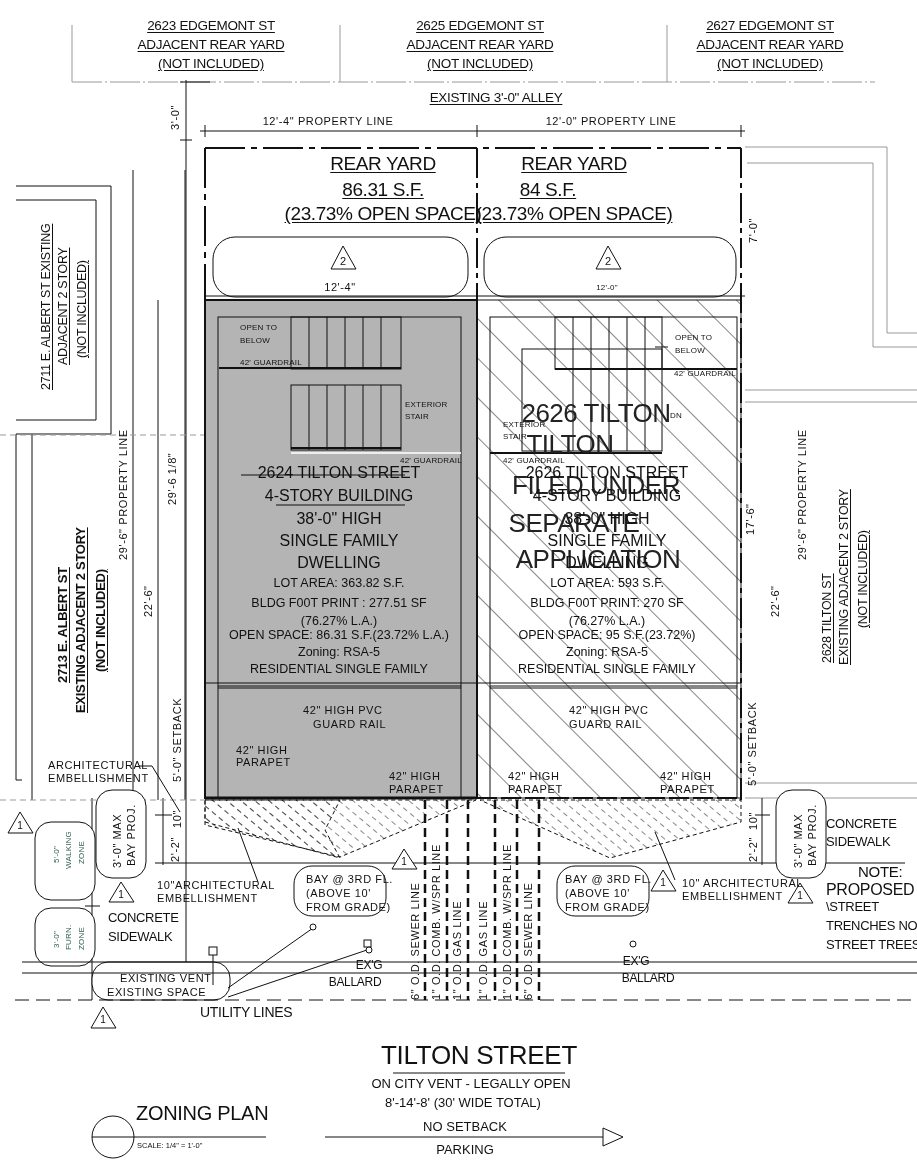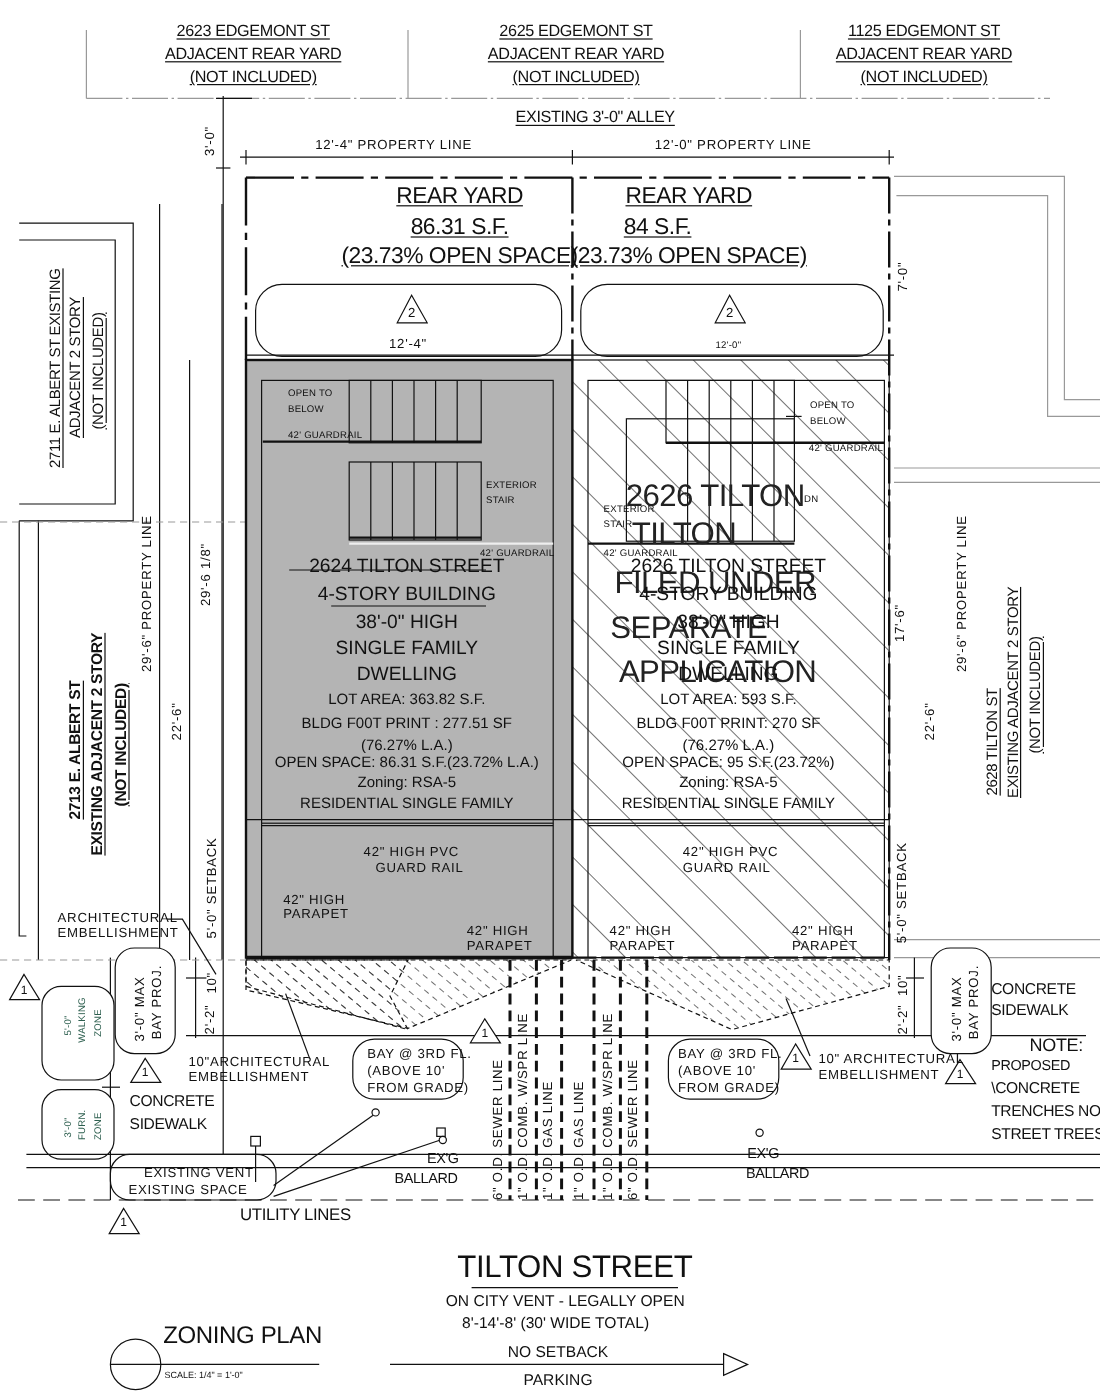--- a/index.html
+++ b/index.html
@@ -209,21 +209,21 @@
     <polygon points="603,1128 623,1137 603,1146" fill="#fff"></polygon>
   </g>
 </svg>
 
 <div class="t c narrow hdr u" style="left:211px;top:19px">2623 EDGEMONT ST</div>
 <div class="t c narrow hdr u" style="left:211px;top:38px">ADJACENT REAR YARD</div>
 <div class="t c narrow hdr u" style="left:211px;top:57px">(NOT INCLUDED)</div>
 <div class="t c narrow hdr u" style="left:480px;top:19px">2625 EDGEMONT ST</div>
 <div class="t c narrow hdr u" style="left:480px;top:38px">ADJACENT REAR YARD</div>
 <div class="t c narrow hdr u" style="left:480px;top:57px">(NOT INCLUDED)</div>
-<div class="t c narrow hdr u" style="left:770px;top:19px">1125 EDGEMONT ST</div>
+<div class="t c narrow hdr u" style="left:770px;top:19px">2627 EDGEMONT ST</div>
 <div class="t c narrow hdr u" style="left:770px;top:38px">ADJACENT REAR YARD</div>
 <div class="t c narrow hdr u" style="left:770px;top:57px">(NOT INCLUDED)</div>
 
 <div class="t c narrow hdr u" style="left:496px;top:91px">EXISTING 3'-0" ALLEY</div>
 <div class="vert cad" style="left:170px;top:130px">3'-0"</div>
 
 <div class="t c cad" style="left:328px;top:116px">12'-4" PROPERTY LINE</div>
 <div class="t c cad" style="left:611px;top:116px">12'-0" PROPERTY LINE</div>
 
 <div class="t c yard u" style="left:383px;top:154px">REAR YARD</div>
@@ -345,22 +345,22 @@
 <div class="t cad" style="left:306px;top:902px">FROM GRADE)</div>
 <div class="t cad" style="left:565px;top:874px">BAY @ 3RD FL.</div>
 <div class="t cad" style="left:565px;top:888px">(ABOVE 10'</div>
 <div class="t cad" style="left:565px;top:902px">FROM GRADE)</div>
 
 <div class="t narrow" style="left:108px;top:911px;font-size:13px">CONCRETE</div>
 <div class="t narrow" style="left:108px;top:930px;font-size:13px">SIDEWALK</div>
 <div class="t narrow" style="left:826px;top:817px;font-size:13px">CONCRETE</div>
 <div class="t narrow" style="left:826px;top:835px;font-size:13px">SIDEWALK</div>
 <div class="t narrow" style="left:858px;top:864px;font-size:15px">NOTE:</div>
-<div class="t narrow" style="left:826px;top:882px;font-size:12px">PROPOSED</div>
-<div class="t narrow" style="left:826px;top:900px;font-size:13px">\CONCRETE</div>
+<div class="t narrow" style="left:826px;top:882px;font-size:16px">PROPOSED</div>
+<div class="t narrow" style="left:826px;top:900px;font-size:13px">\STREET</div>
 <div class="t narrow" style="left:826px;top:919px;font-size:13px">TRENCHES NO</div>
 <div class="t narrow" style="left:826px;top:938px;font-size:13px">STREET TREES</div>
 
 <div class="t cad" style="left:120px;top:973px">EXISTING VENT</div>
 <div class="t cad" style="left:107px;top:987px">EXISTING SPACE</div>
 <div class="t narrow" style="left:200px;top:1005px;font-size:14px">UTILITY LINES</div>
 <div class="t c narrow" style="left:369px;top:959px;font-size:12px">EX'G</div>
 <div class="t c narrow" style="left:355px;top:976px;font-size:12px">BALLARD</div>
 <div class="t c narrow" style="left:636px;top:955px;font-size:12px">EX'G</div>
 <div class="t c narrow" style="left:648px;top:972px;font-size:12px">BALLARD</div>

